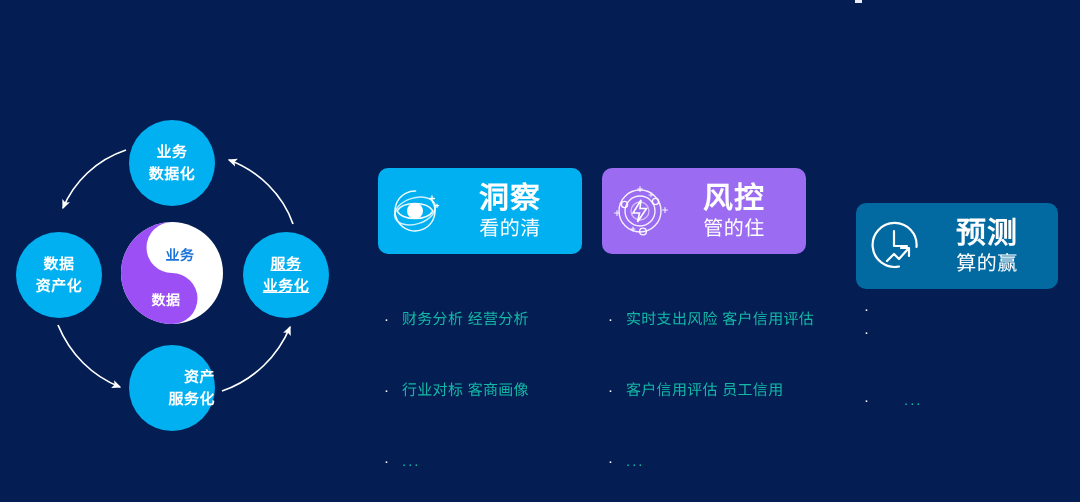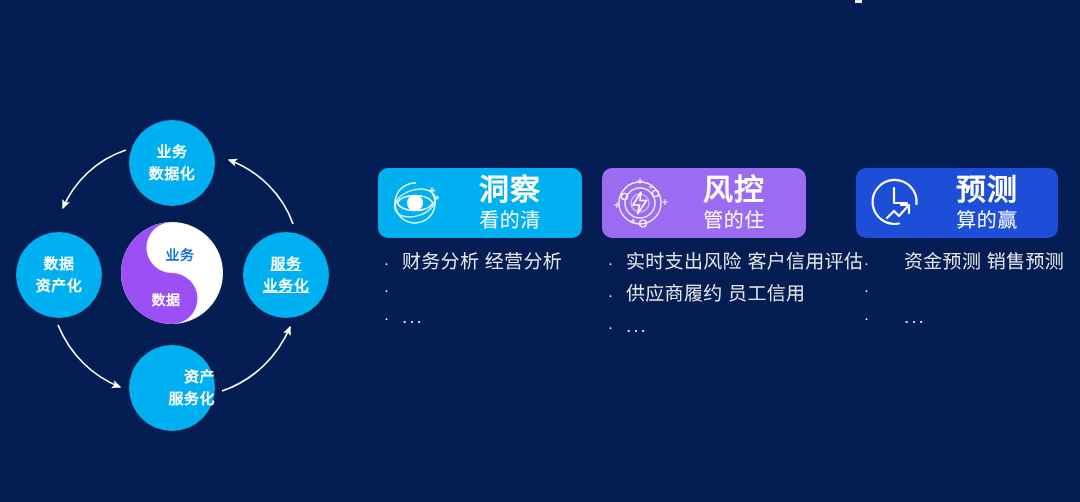--- a/index.html
+++ b/index.html
@@ -111,21 +111,21 @@
   }
 
   
   .card { position: absolute; top: 168px; }
 
   .card-1 { left: 378px; width: 204px; }
   .card-2 { left: 602px; width: 204px; }
   .card-3 { left: 856px; width: 202px; }
 
   .card-head {
-    height: 70px;
+    height: 86px;
     border-radius: 10px;
     display: flex;
     align-items: center;
     padding: 0 4px 0 8px;
     overflow: hidden;
   }
 
   .card-icon {
     width: 62px;
     height: 62px;
@@ -174,24 +174,25 @@
     white-space: nowrap;
   }
   .bullet-dot {
     flex: 0 0 auto;
     color: #ffffff;
     font-size: 15px;
     line-height: 1;
     width: 18px;
   }
   .bullet-text {
-    color: #e5e5e5;
-    font-size: 19px;
+    color: #14b8a6;
+    font-size: 15px;
     line-height: 1.25;
     letter-spacing: 0.3px;
+    margin-top: 44px;
   }
   .bullet-ellipsis .bullet-text { letter-spacing: 2px; }
 
   
   .card-3 .bullet-dot { width: 40px; }
   .card-3 .bullets { padding-left: 8px; }
 </style>
 </head>
 <body>
 
@@ -264,20 +265,21 @@
         <div class="card-sub">看的清</div>
       </div>
     </div>
     <div class="bullets">
       <div class="bullet">
         <span class="bullet-dot">·</span>
         <span class="bullet-text">财务分析  经营分析</span>
       </div>
       <div class="bullet">
         <span class="bullet-dot">·</span>
+        <span class="bullet-text">行业对标  客商画像</span>
       </div>
       <div class="bullet bullet-ellipsis">
         <span class="bullet-dot">·</span>
         <span class="bullet-text">...</span>
       </div>
     </div>
   </div>
 
   <div class="card card-2">
     <div class="card-head" style="background:#9b6cf2;">
@@ -302,48 +304,47 @@
         <div class="card-sub">管的住</div>
       </div>
     </div>
     <div class="bullets">
       <div class="bullet">
         <span class="bullet-dot">·</span>
         <span class="bullet-text">实时支出风险  客户信用评估</span>
       </div>
       <div class="bullet">
         <span class="bullet-dot">·</span>
-        <span class="bullet-text">供应商履约   员工信用</span>
+        <span class="bullet-text">客户信用评估   员工信用</span>
       </div>
       <div class="bullet bullet-ellipsis">
         <span class="bullet-dot">·</span>
         <span class="bullet-text">...</span>
       </div>
     </div>
   </div>
 
   <div class="card card-3">
-    <div class="card-head" style="background:#1d4ed8;">
+    <div class="card-head" style="background:#0369a1;margin-top:35px;">
       <div class="card-icon">
         <svg width="58" height="58" viewBox="0 0 58 58" fill="none" stroke="#ffffff" stroke-width="2.2" stroke-linecap="round" stroke-linejoin="round">
           <path d="M33,49.5 A22,22 0 1,1 50.5,30"></path>
           <path d="M28,14 L28,29 L41,29"></path>
           <path d="M21,44 L28,37 L33,42 L42,32"></path>
           <path d="M35,31 L43,31 L43,39"></path>
         </svg>
       </div>
       <div class="card-titles">
         <div class="card-title">预测</div>
         <div class="card-sub">算的赢</div>
       </div>
     </div>
     <div class="bullets">
       <div class="bullet">
         <span class="bullet-dot">·</span>
-        <span class="bullet-text">资金预测  销售预测</span>
       </div>
       <div class="bullet">
         <span class="bullet-dot">·</span>
       </div>
       <div class="bullet bullet-ellipsis">
         <span class="bullet-dot">·</span>
         <span class="bullet-text">...</span>
       </div>
     </div>
   </div>

